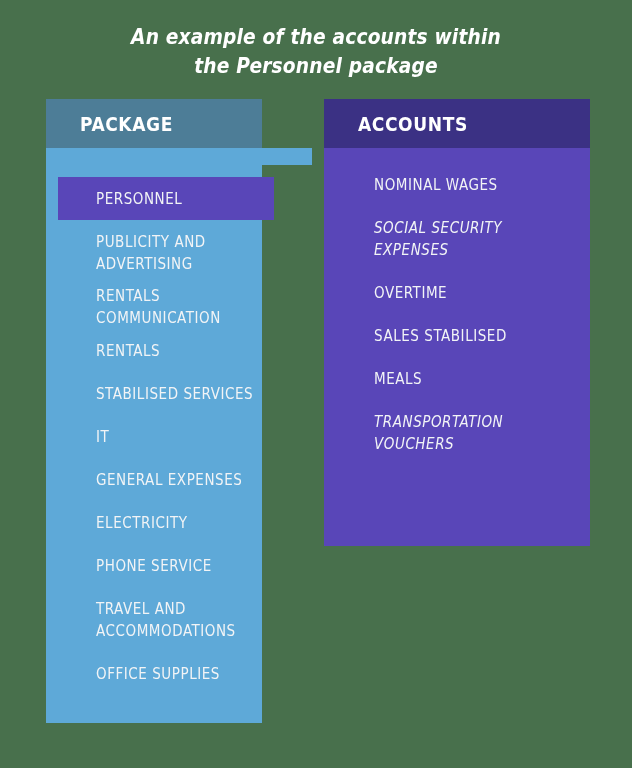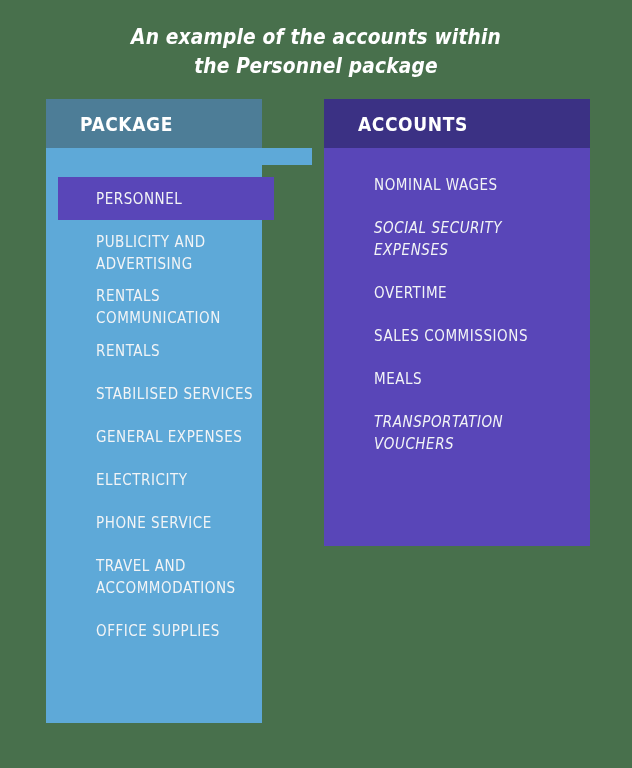--- a/index.html
+++ b/index.html
@@ -171,20 +171,23 @@
           <li class="item">
             <span class="txt">RENTALS COMMUNICATION</span>
           </li>
           <li class="item">
             <span class="txt">RENTALS</span>
           </li>
           <li class="item">
             <span class="txt">STABILISED SERVICES</span>
           </li>
           <li class="item">
+            <span class="txt">IT</span>
+          </li>
+          <li class="item">
             <span class="txt">GENERAL EXPENSES</span>
           </li>
           <li class="item">
             <span class="txt">ELECTRICITY</span>
           </li>
           <li class="item">
             <span class="txt">PHONE SERVICE</span>
           </li>
           <li class="item two-line">
             <span class="txt">TRAVEL AND
@@ -203,21 +206,21 @@
             <span class="txt">NOMINAL WAGES</span>
           </li>
           <li class="item two-line">
             <span class="txt">SOCIAL SECURITY
 EXPENSES</span>
           </li>
           <li class="item">
             <span class="txt">OVERTIME</span>
           </li>
           <li class="item">
-            <span class="txt">SALES COMMISSIONS</span>
+            <span class="txt">SALES STABILISED</span>
           </li>
           <li class="item">
             <span class="txt">MEALS</span>
           </li>
           <li class="item two-line">
             <span class="txt">TRANSPORTATION
 VOUCHERS</span>
           </li>
         </ul>
     </div>

